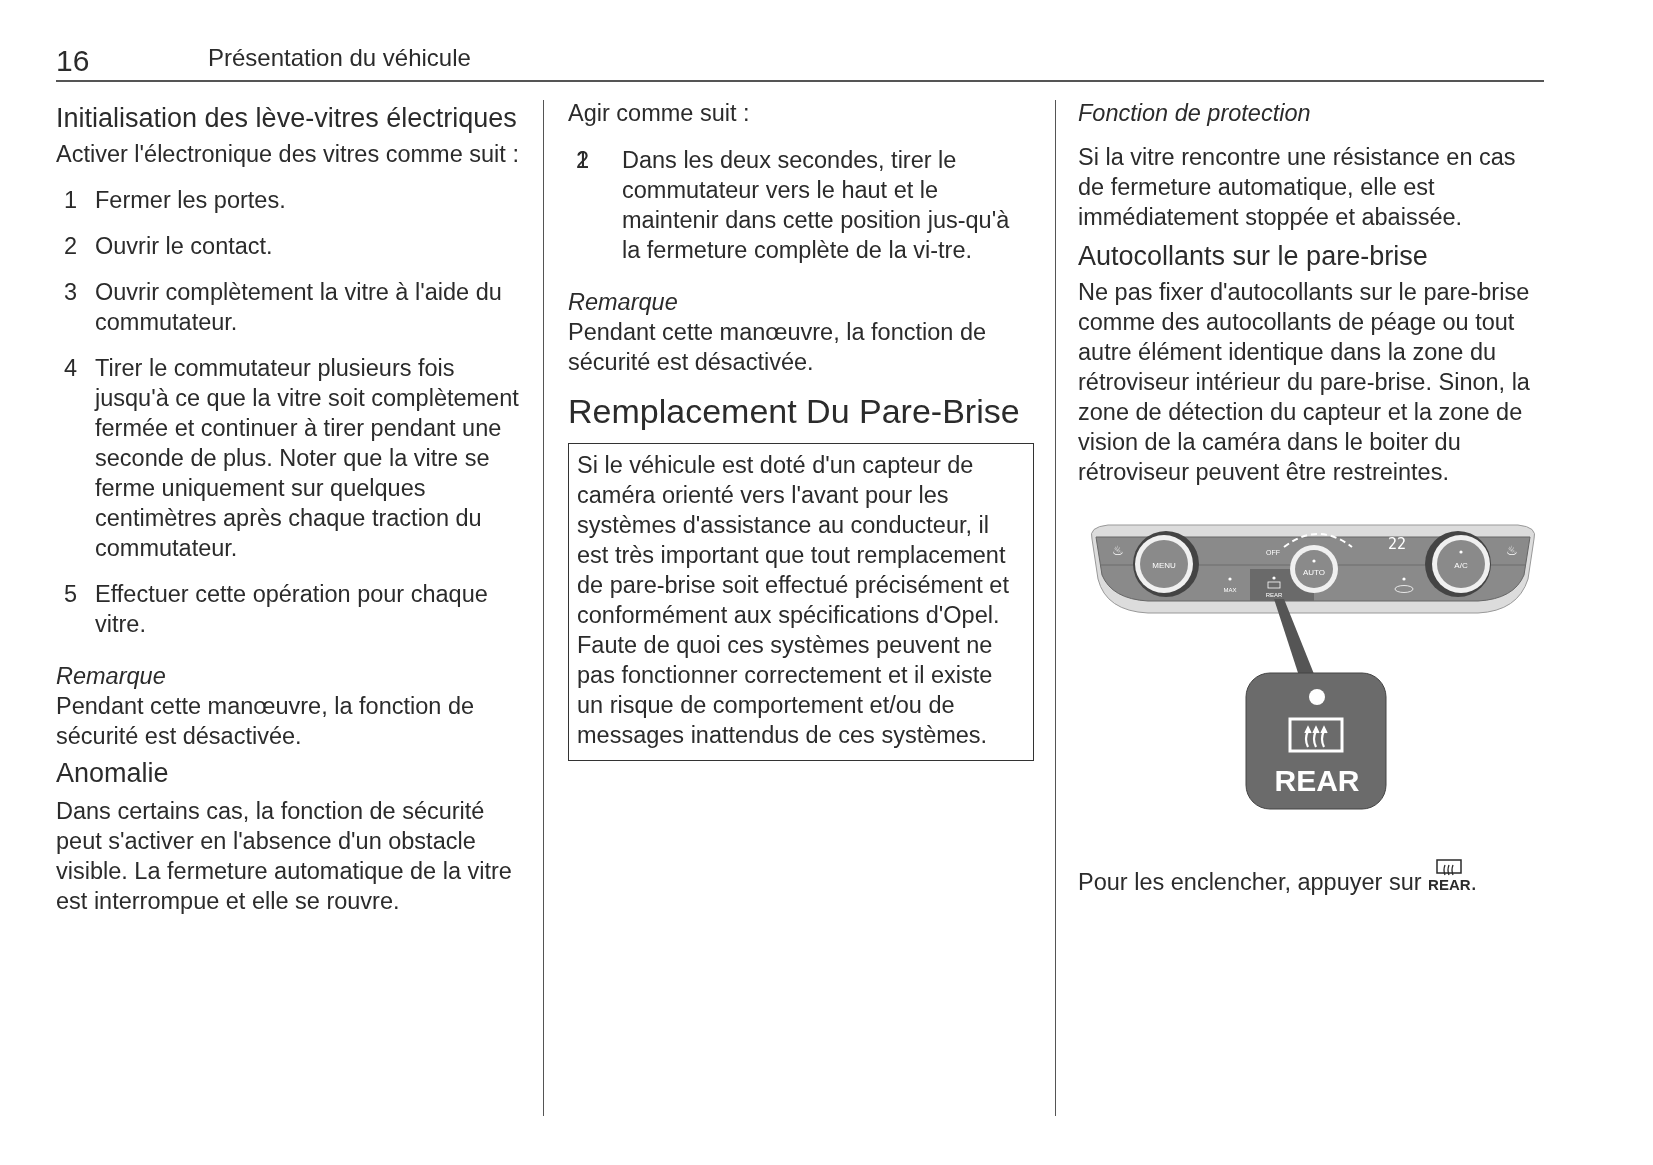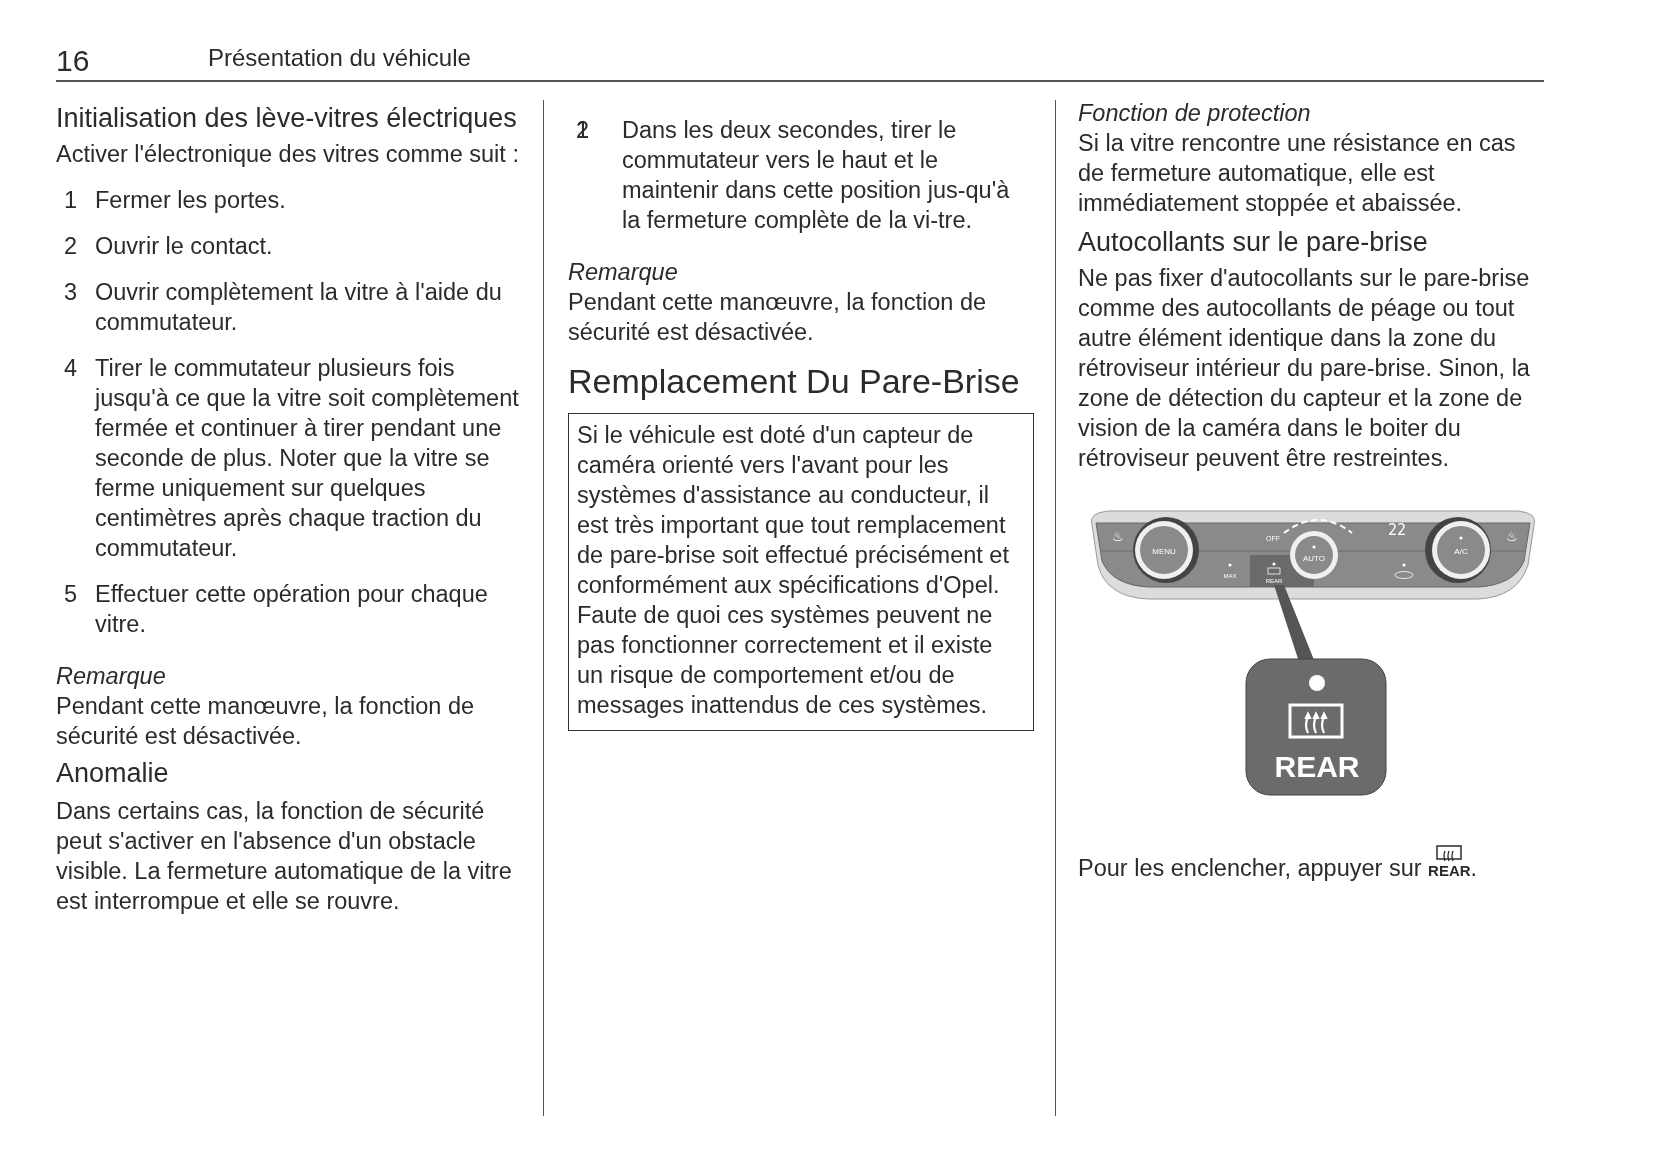--- a/index.html
+++ b/index.html
@@ -60,35 +60,36 @@
     <li><span class="num">4</span><span>Tirer le commutateur plusieurs fois jusqu'à ce que la vitre soit complètement fermée et continuer à tirer pendant une seconde de plus. Noter que la vitre se ferme uniquement sur quelques centimètres après chaque traction du commutateur.</span></li>
     <li><span class="num">5</span><span>Effectuer cette opération pour chaque vitre.</span></li>
   </ol>
   <h4 style="margin-top:22px;">Remarque</h4>
   <p>Pendant cette manœuvre, la fonction de sécurité est désactivée.</p>
   <h3 style="margin-top:6px;">Anomalie</h3>
   <p style="margin-top:6px;">Dans certains cas, la fonction de sécurité peut s'activer en l'absence d'un obstacle visible. La fermeture automatique de la vitre est interrompue et elle se rouvre.</p>
 </div>
 
 <div class="col col2">
+  <p style="margin-top:0;">Agir comme suit :</p>
   <ol class="steps" style="margin-top:6px;">
     <li><span class="num">1</span></li>
     <li><span class="num">2</span><span>Dans les deux secondes, tirer le commutateur vers le haut et le maintenir dans cette position jus-qu'à la fermeture complète de la vi-tre.</span></li>
   </ol>
   <h4 style="margin-top:22px;">Remarque</h4>
   <p>Pendant cette manœuvre, la fonction de sécurité est désactivée.</p>
   <h2 style="margin-top:14px;">Remplacement Du Pare-Brise</h2>
   <div class="attn">
     <div class="attn-body">Si le véhicule est doté d'un capteur de caméra orienté vers l'avant pour les systèmes d'assistance au conducteur, il est très important que tout remplacement de pare-brise soit effectué précisément et conformément aux spécifications d'Opel. Faute de quoi ces systèmes peuvent ne pas fonctionner correctement et il existe un risque de comportement et/ou de messages inattendus de ces systèmes.</div>
   </div>
 </div>
 
 <div class="col col3">
   <h4>Fonction de protection</h4>
-  <p style="">Si la vitre rencontre une résistance en cas de fermeture automatique, elle est immédiatement stoppée et abaissée.</p>
+  <p style="margin-top:14px;">Si la vitre rencontre une résistance en cas de fermeture automatique, elle est immédiatement stoppée et abaissée.</p>
   <h3 style="margin-top:8px;">Autocollants sur le pare-brise</h3>
   <p style="margin-top:4px;">Ne pas fixer d'autocollants sur le pare-brise comme des autocollants de péage ou tout autre élément identique dans la zone du rétroviseur intérieur du pare-brise. Sinon, la zone de détection du capteur et la zone de vision de la caméra dans le boiter du rétroviseur peuvent être restreintes.</p>
 
   <div class="figure">
     <svg width="480" height="330" viewBox="0 0 480 330">
 
       <path d="M14 20 Q10 8 30 6 L440 6 Q460 8 456 20 L450 60 Q440 92 400 94 L70 94 Q28 92 20 60 Z" fill="#dcdcdc" stroke="#999"></path>
       <path d="M18 18 L452 18 L446 56 Q436 80 400 82 L70 82 Q34 80 24 56 Z" fill="#8a8a8a" stroke="#666"></path>
       <line x1="22" y1="46" x2="448" y2="46" stroke="#6d6d6d"></line>
 

